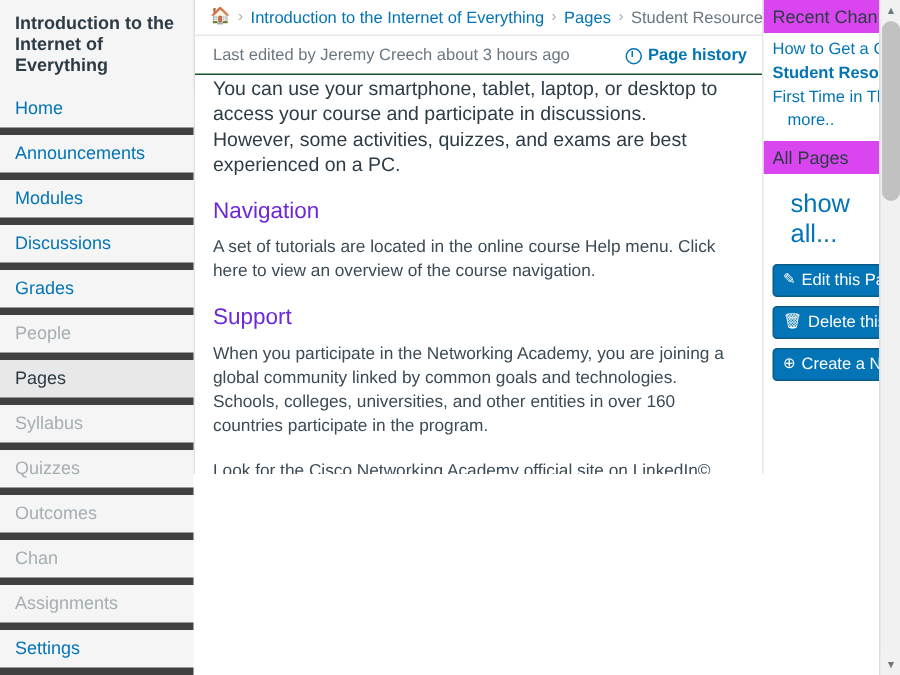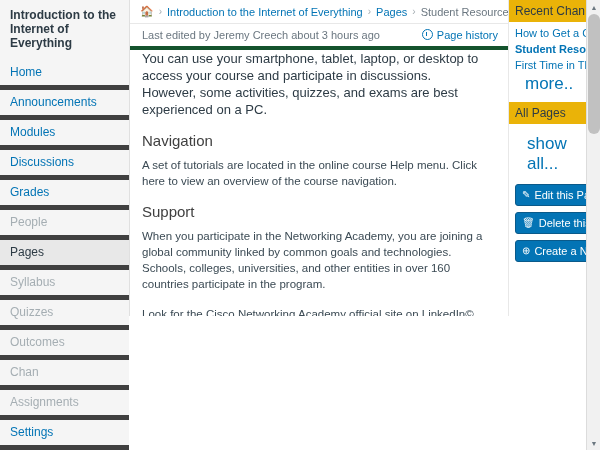--- a/index.html
+++ b/index.html
@@ -75,28 +75,29 @@
   .crumb-sep { color: #a5aeb3; font-size: 10px; }
 
   .page-meta {
     height: 26px;
     display: flex;
     align-items: center;
     justify-content: space-between;
     padding: 0 10px 0 12px;
     font-size: 11px;
     color: #6b7780;
-    border-bottom: 4px solid #14532d;
+    border-bottom: 1px solid #14532d;
   }
   .history-link {
     color: #0374b5;
     text-decoration: none;
     display: flex;
-    align-items: flex-start;
+    align-items: flex-end;
     gap: 4px;
+    font-weight: bold;
   }
   .clock-ico {
     width: 11px; height: 11px;
     border: 1.5px solid #0374b5;
     border-radius: 50%;
     position: relative;
     display: inline-block;
   }
   .clock-ico::after {
     content: "";
@@ -141,21 +142,21 @@
     font-size: 13px;
     font-weight: normal;
     line-height: 17px;
     color: #2d3b45;
     margin: 0 0 14px 0;
     max-width: 345px;
   }
   h2.sec {
     font-size: 15px;
     font-weight: normal;
-    color: #404040;
+    color: #6d28d9;
     margin: 0 0 8px 0;
   }
   p.body {
     font-size: 11.5px;
     line-height: 16px;
     color: #3b4a54;
     margin: 0 0 14px 0;
     max-width: 352px;
   }
 
@@ -163,41 +164,41 @@
   .right-rail {
     width: 92px;
     flex: 0 0 92px;
     background: #fff;
     border-left: 1px solid #e8e8e8;
     position: relative;
     padding-top: 0;
     overflow: hidden;
   }
   .rail-head {
-    background: #eab308;
+    background: #d946ef;
     color: #2d3b45;
     font-size: 12px;
     padding: 4px 6px;
     white-space: nowrap;
     overflow: hidden;
   }
   .rail-body { padding: 4px 6px 8px 6px; }
   .rail-link {
     display: block;
     font-size: 11px;
     line-height: 14px;
     color: #0374b5;
     text-decoration: none;
     margin-bottom: 2px;
     white-space: nowrap;
     overflow: hidden;
   }
   .rail-link.bold { font-weight: bold; }
   .rail-more {
-    font-size: 17px;
+    font-size: 11px;
     color: #0374b5;
     text-decoration: none;
     display: block;
     margin-top: 2px;
     padding-left: 10px;
   }
   .show-all {
     font-size: 17px;
     color: #0374b5;
     text-decoration: none;

